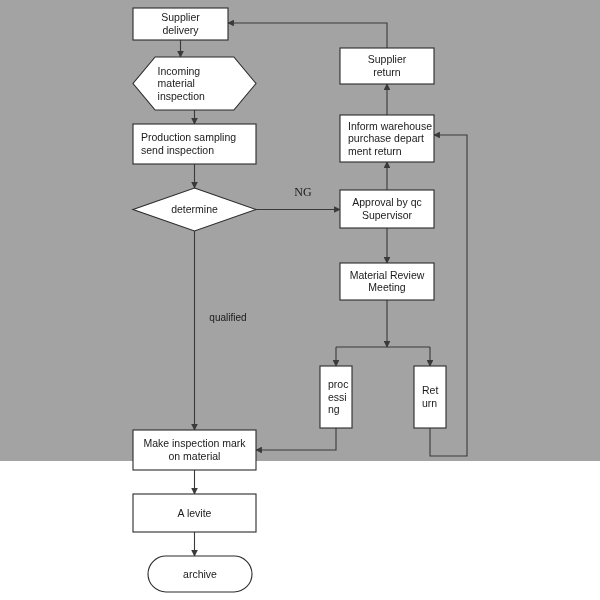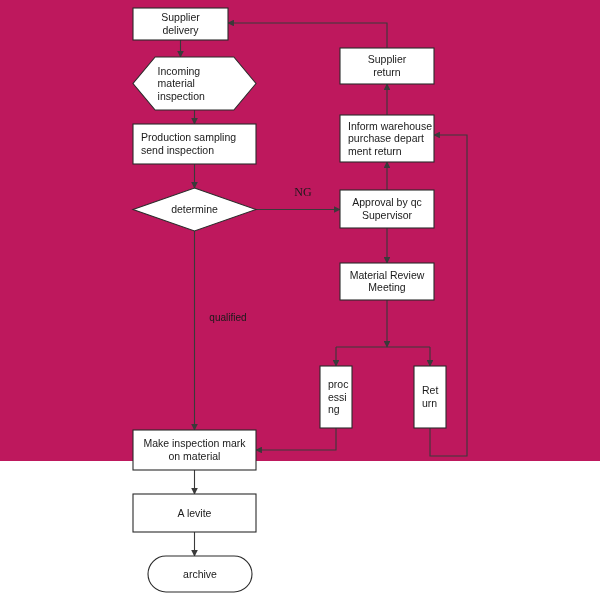--- a/index.html
+++ b/index.html
@@ -11,21 +11,21 @@
   body {
     width: 600px;
     height: 600px;
     font-family: "Liberation Sans", sans-serif;
     overflow: hidden;
   }
   #flowchart-root {
     position: relative;
     width: 600px;
     height: 461px;
-    background: #be185d;
+    background: #a3a3a3;
   }
   svg#flow-svg {
     display: block;
     width: 600px;
     height: 600px;
   }
   .node-shape {
     fill: #ffffff;
     stroke: #2b2b2b;
     stroke-width: 1.1;

